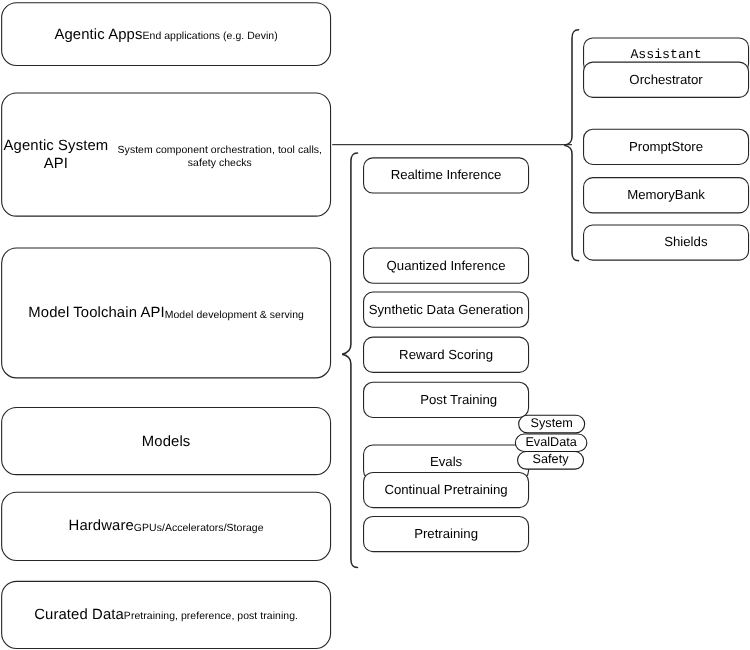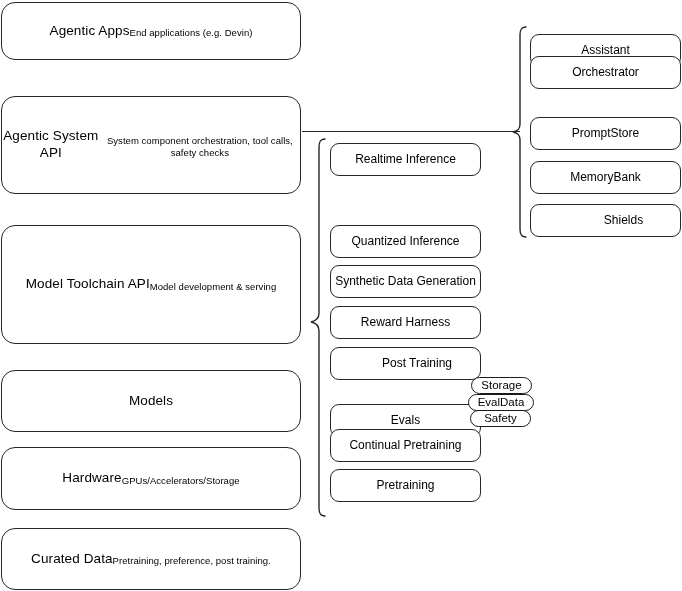--- a/index.html
+++ b/index.html
@@ -99,21 +99,21 @@
 </head>
 <body>
 
 <div id="canvas">
 
   <div class="node layer" style="top:2px; height:58px;">
     <div class="title">Agentic Apps</div>
     <div class="sub">End applications (e.g. Devin)</div>
   </div>
 
-  <div class="node layer" style="top:84px; height:98px;margin-top:12px;">
+  <div class="node layer" style="top:84px; height:113px;">
     <div class="title">Agentic System API</div>
     <div class="sub">System component orchestration, tool calls, safety checks</div>
   </div>
 
   <div class="node layer" style="top:225px; height:119px;">
     <div class="title">Model Toolchain API</div>
     <div class="sub">Model development &amp; serving</div>
   </div>
 
   <div class="node layer" style="top:370px; height:62px;">
@@ -131,21 +131,21 @@
   </div>
 
   <div class="conn hline" style="left:302px; top:131px; width:218px;"></div>
 
   <div class="bracket" style="left:512px; top:26px; width:16px; height:212px;">
     <svg width="16" height="212" viewBox="0 0 16 212">
       <path d="M14,1 C9,1 8,4 8,9 L8,98 C8,103 6,105 1,106 C6,107 8,109 8,114 L8,203 C8,208 9,211 14,211" fill="none" stroke="#262626" stroke-width="1.4" stroke-linecap="round"></path>
     </svg>
   </div>
 
-  <div class="node comp" style="top:34px;">
+  <div class="node comp" style="top:34px;font-family:Liberation Mono, monospace;">
     <span>Assistant</span>
   </div>
   <div class="node comp" style="top:56px;">
     <span>Orchestrator</span>
   </div>
   <div class="node comp" style="top:117px;">
     <span>PromptStore</span>
   </div>
   <div class="node comp" style="top:161px;">
     <span>MemoryBank</span>
@@ -163,37 +163,37 @@
   <div class="node cap" style="top:143px;">
     <span>Realtime Inference</span>
   </div>
   <div class="node cap" style="top:225px;">
     <span>Quantized Inference</span>
   </div>
   <div class="node cap" style="top:265px;">
     <span>Synthetic Data Generation</span>
   </div>
   <div class="node cap" style="top:306px;">
-    <span>Reward Harness</span>
+    <span>Reward Scoring</span>
   </div>
   <div class="node cap" style="top:347px;padding-left:23px;">
     <span>Post Training</span>
   </div>
   <div class="node cap" style="top:388px;margin-top:16px;">
     <span>Evals</span>
   </div>
   <div class="node cap" style="top:429px;">
     <span>Continual Pretraining</span>
   </div>
   <div class="node cap" style="top:469px;">
     <span>Pretraining</span>
   </div>
 
   <div class="pill" style="left:471px; top:377px; width:61px; height:17px;">
-    <span>Storage</span>
+    <span>System</span>
   </div>
   <div class="pill" style="left:468px; top:394px; width:66px; height:17px;">
     <span>EvalData</span>
   </div>
   <div class="pill" style="left:470px; top:410px; width:61px; height:17px;">
     <span>Safety</span>
   </div>
 
 </div>
 

